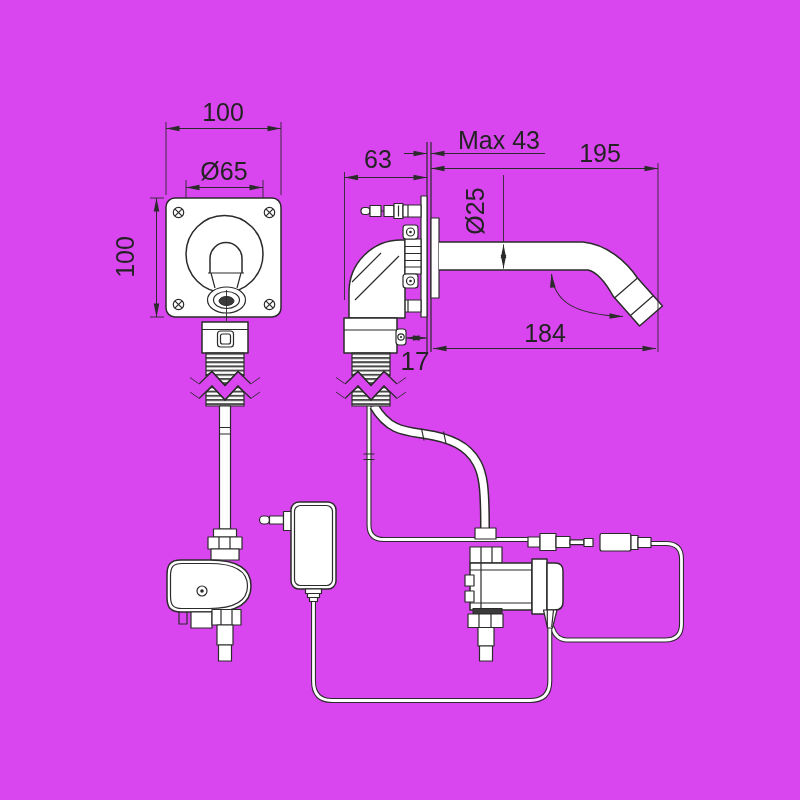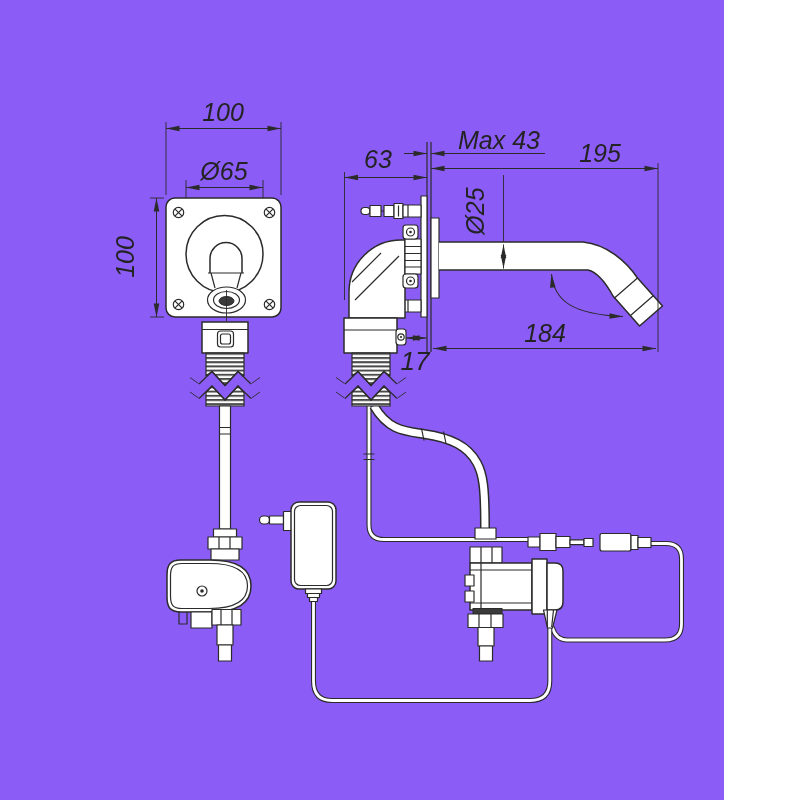--- a/index.html
+++ b/index.html
@@ -1,16 +1,16 @@
 <!DOCTYPE html>
 <html><head>
 <meta charset="utf-8">
 <style>
   html,body{margin:0;padding:0;background:#ffffff;}
-  .stage{width:724px;height:800px;position:relative;background:#8b5cf6;font-family:"Liberation Sans",sans-serif;font-style:italic;}
+  .stage{width:800px;height:800px;position:relative;background:#d946ef;font-family:"Liberation Sans",sans-serif;}
   svg{display:block;}
   .ln{fill:none;stroke:#2b2b2b;stroke-width:1.5;stroke-linejoin:round;}
   .ln2{fill:none;stroke:#2b2b2b;stroke-width:1.2;stroke-linejoin:round;}
   .fw{fill:#ffffff;stroke:#2b2b2b;stroke-width:1.5;stroke-linejoin:round;}
   .fw2{fill:#ffffff;stroke:#2b2b2b;stroke-width:1.2;stroke-linejoin:round;}
   .dark{fill:#3a3a3a;stroke:#2b2b2b;stroke-width:1;}
   .dot{fill:#2b2b2b;stroke:none;}
   .dim{fill:none;stroke:#2b2b2b;stroke-width:1.05;}
   .ext{fill:none;stroke:#2b2b2b;stroke-width:0.9;}
   .thr{fill:url(#thrp);stroke:#2b2b2b;stroke-width:1.2;stroke-linejoin:round;}

